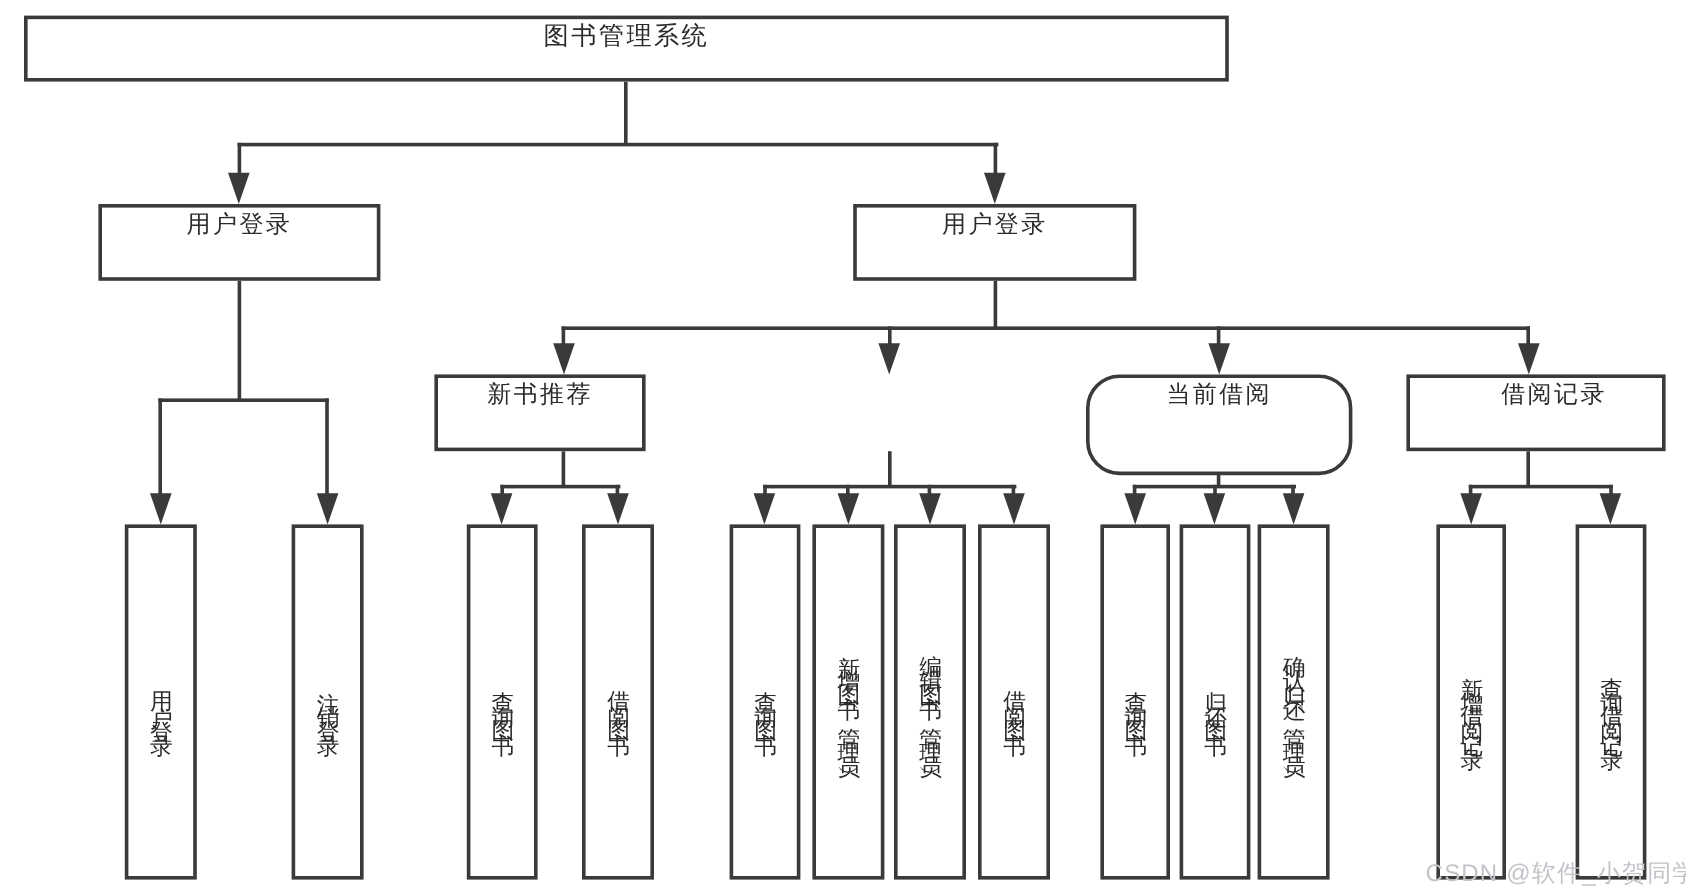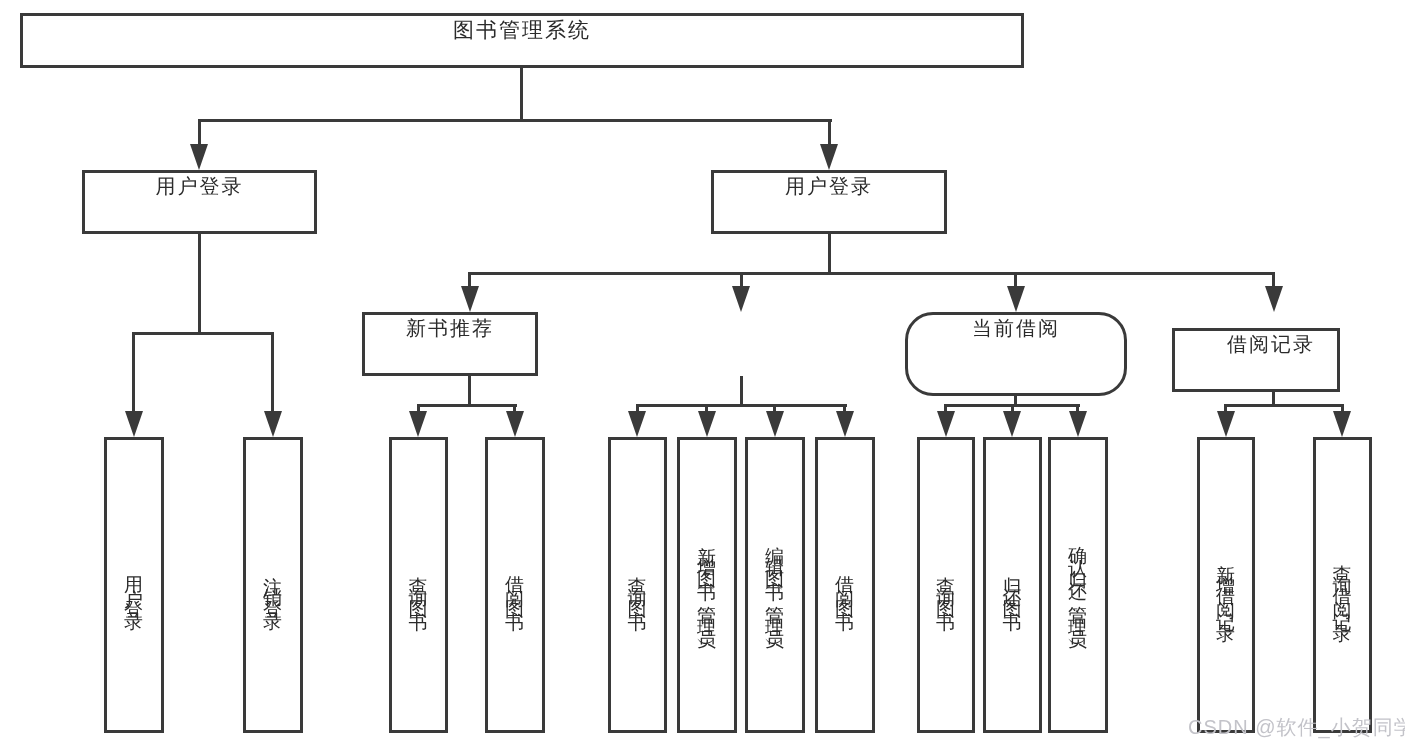--- a/index.html
+++ b/index.html
@@ -119,21 +119,21 @@
   <div class="arrow" style="left:1007px; top:286px;"></div>
   <div class="line" style="left:1272px; top:272px; width:3px; height:16px;"></div>
   <div class="arrow" style="left:1265px; top:286px;"></div>
 
   <div class="box" style="left:362px; top:312px; width:176px; height:64px;">
     <span>新书推荐</span>
   </div>
   <div class="box" style="left:905px; top:312px; width:222px; height:84px;border-radius:28px;">
     <span>当前借阅</span>
   </div>
-  <div class="box" style="left:1172px; top:328px; width:168px; height:64px;padding-left:30px;">
+  <div class="box" style="left:1172px; top:312px; width:216px; height:64px;padding-left:30px;">
     <span>借阅记录</span>
   </div>
 
   <div class="line" style="left:468px; top:376px; width:3px; height:30px;"></div>
   <div class="line" style="left:417px; top:404px; width:100px; height:3px;"></div>
   <div class="line" style="left:417px; top:404px; width:3px; height:9px;"></div>
   <div class="arrow" style="left:409px; top:411px;"></div>
   <div class="line" style="left:513px; top:404px; width:3px; height:9px;"></div>
   <div class="arrow" style="left:506px; top:411px;"></div>
 

